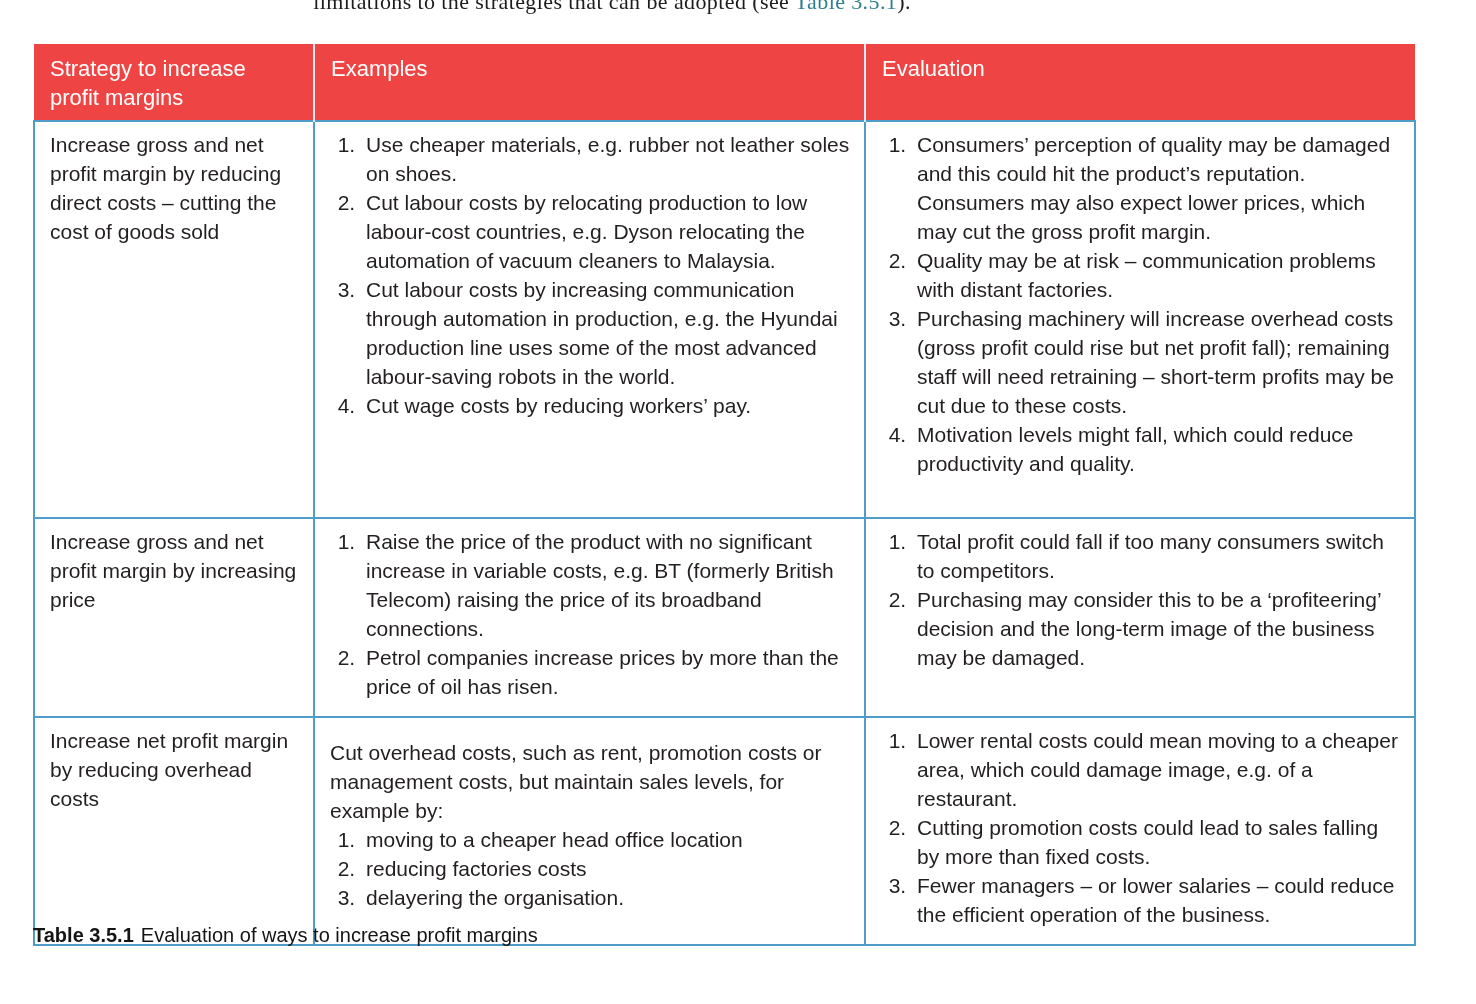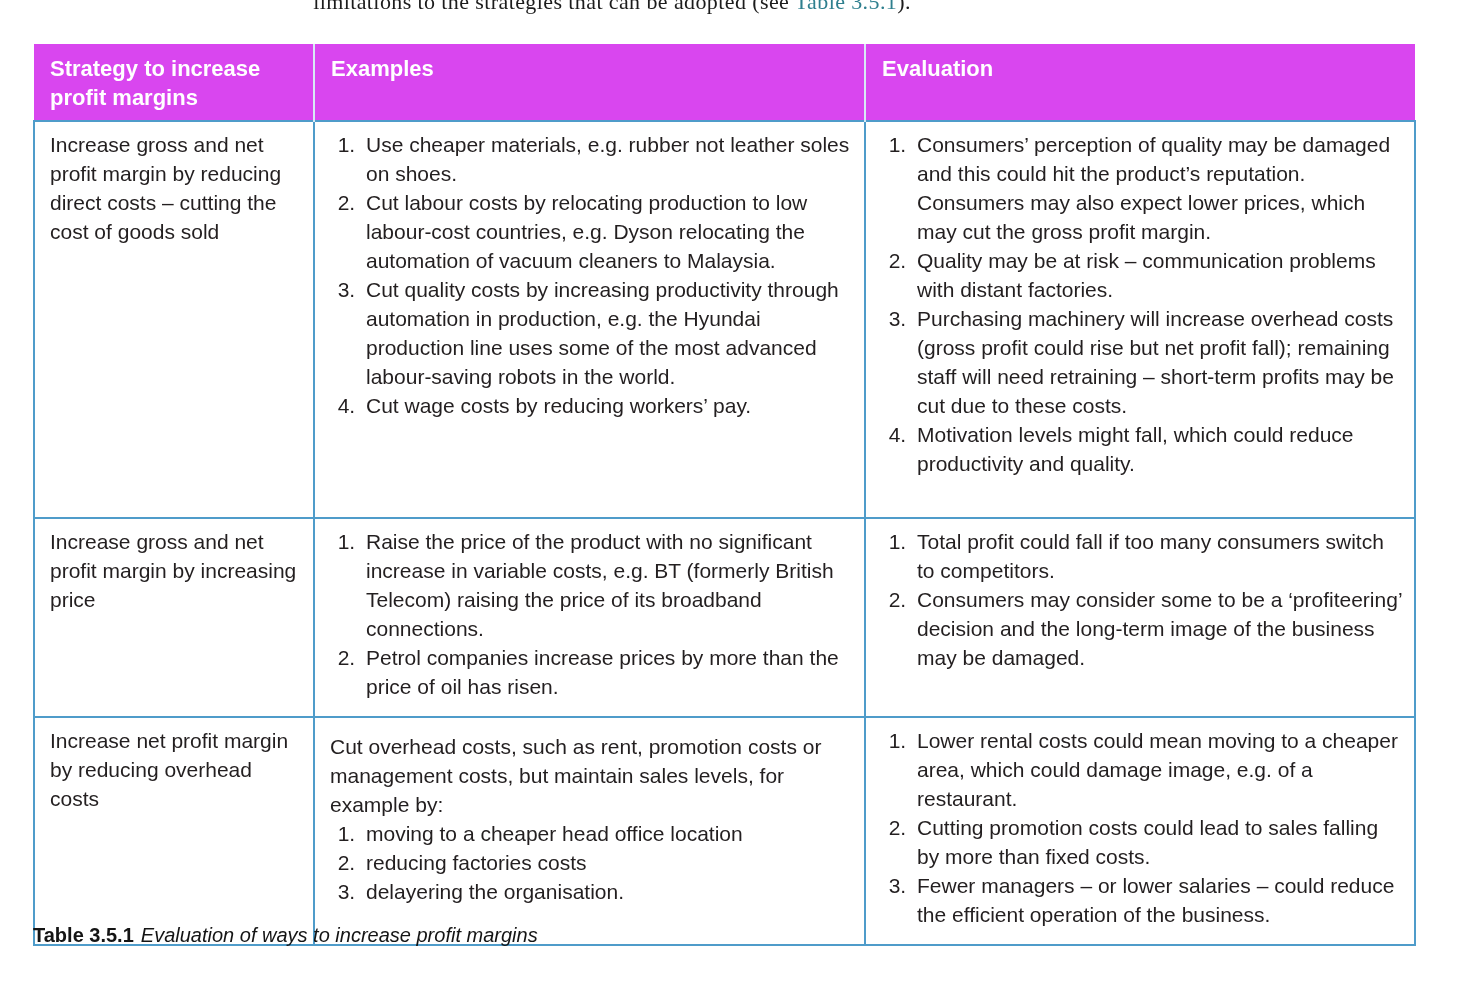--- a/index.html
+++ b/index.html
@@ -34,23 +34,23 @@
     table-layout: fixed;
     font-size: 21px;
     color: #231f20;
     line-height: 1.38;
   }
   col.c1 { width: 280px; }
   col.c2 { width: 551px; }
   col.c3 { width: 550px; }
 
   th {
-    background: #d946ef;
+    background: #ef4444;
     color: #ffffff;
-    font-weight: bold;
+    font-weight: normal;
     font-size: 22px;
     text-align: left;
     vertical-align: top;
     padding: 10px 16px 8px 16px;
     height: 71px;
     line-height: 1.32;
     border-right: 2px solid #d8eaf5;
   }
   th:last-child { border-right: none; }
 
@@ -64,31 +64,31 @@
   tr.row-3 { height: 210px; }
 
   ol.cell-list {
     margin: 0;
     padding-left: 31px;
   }
   ol.cell-list li {
     padding-left: 5px;
     margin: 0;
   }
-  .cell-intro { margin: 6px 0 0 0; }
+  .cell-intro { margin: 12px 0 0 0; }
 
   
   .table-caption {
     position: absolute;
     left: 33px; top: 924px;
     font-size: 20px;
     color: #141414;
   }
   .caption-label { font-weight: bold; }
-  .caption-text { margin-left: 7px; font-style: italic; }
+  .caption-text { margin-left: 7px; }
 </style>
 </head>
 <body>
 
 <div class="page">
 
   <div class="intro-line"><span>limitations to the strategies that can be adopted (see </span><span class="ref-link">Table 3.5.1</span><span>).</span></div>
 
   <table class="profit-table">
     <colgroup>
@@ -103,21 +103,21 @@
         <th>Evaluation</th>
       </tr>
     </thead>
     <tbody>
       <tr class="row-1">
         <td>Increase gross and net profit margin by reducing direct costs – cutting the cost of goods sold</td>
         <td>
           <ol class="cell-list">
             <li>Use cheaper materials, e.g. rubber not leather soles on shoes.</li>
             <li>Cut labour costs by relocating production to low labour-cost countries, e.g. Dyson relocating the automation of vacuum cleaners to Malaysia.</li>
-            <li>Cut quality costs by increasing productivity through automation in production, e.g. the Hyundai production line uses some of the most advanced labour-saving robots in the world.</li>
+            <li>Cut labour costs by increasing communication through automation in production, e.g. the Hyundai production line uses some of the most advanced labour-saving robots in the world.</li>
             <li>Cut wage costs by reducing workers’ pay.</li>
           </ol>
         </td>
         <td>
           <ol class="cell-list">
             <li>Consumers’ perception of quality may be damaged and this could hit the product’s reputation. Consumers may also expect lower prices, which may cut the gross profit margin.</li>
             <li>Quality may be at risk – communication problems with distant factories.</li>
             <li>Purchasing machinery will increase overhead costs (gross profit could rise but net profit fall); remaining staff will need retraining – short-term profits may be cut due to these costs.</li>
             <li>Motivation levels might fall, which could reduce productivity and quality.</li>
           </ol>
@@ -127,21 +127,21 @@
         <td>Increase gross and net profit margin by increasing price</td>
         <td>
           <ol class="cell-list">
             <li>Raise the price of the product with no significant increase in variable costs, e.g. BT (formerly British Telecom) raising the price of its broadband connections.</li>
             <li>Petrol companies increase prices by more than the price of oil has risen.</li>
           </ol>
         </td>
         <td>
           <ol class="cell-list">
             <li>Total profit could fall if too many consumers switch to competitors.</li>
-            <li>Consumers may consider some to be a ‘profiteering’ decision and the long-term image of the business may be damaged.</li>
+            <li>Purchasing may consider this to be a ‘profiteering’ decision and the long-term image of the business may be damaged.</li>
           </ol>
         </td>
       </tr>
       <tr class="row-3">
         <td>Increase net profit margin by reducing overhead costs</td>
         <td>
           <p class="cell-intro">Cut overhead costs, such as rent, promotion costs or management costs, but maintain sales levels, for example by:</p>
           <ol class="cell-list">
             <li>moving to a cheaper head office location</li>
             <li>reducing factories costs</li>

